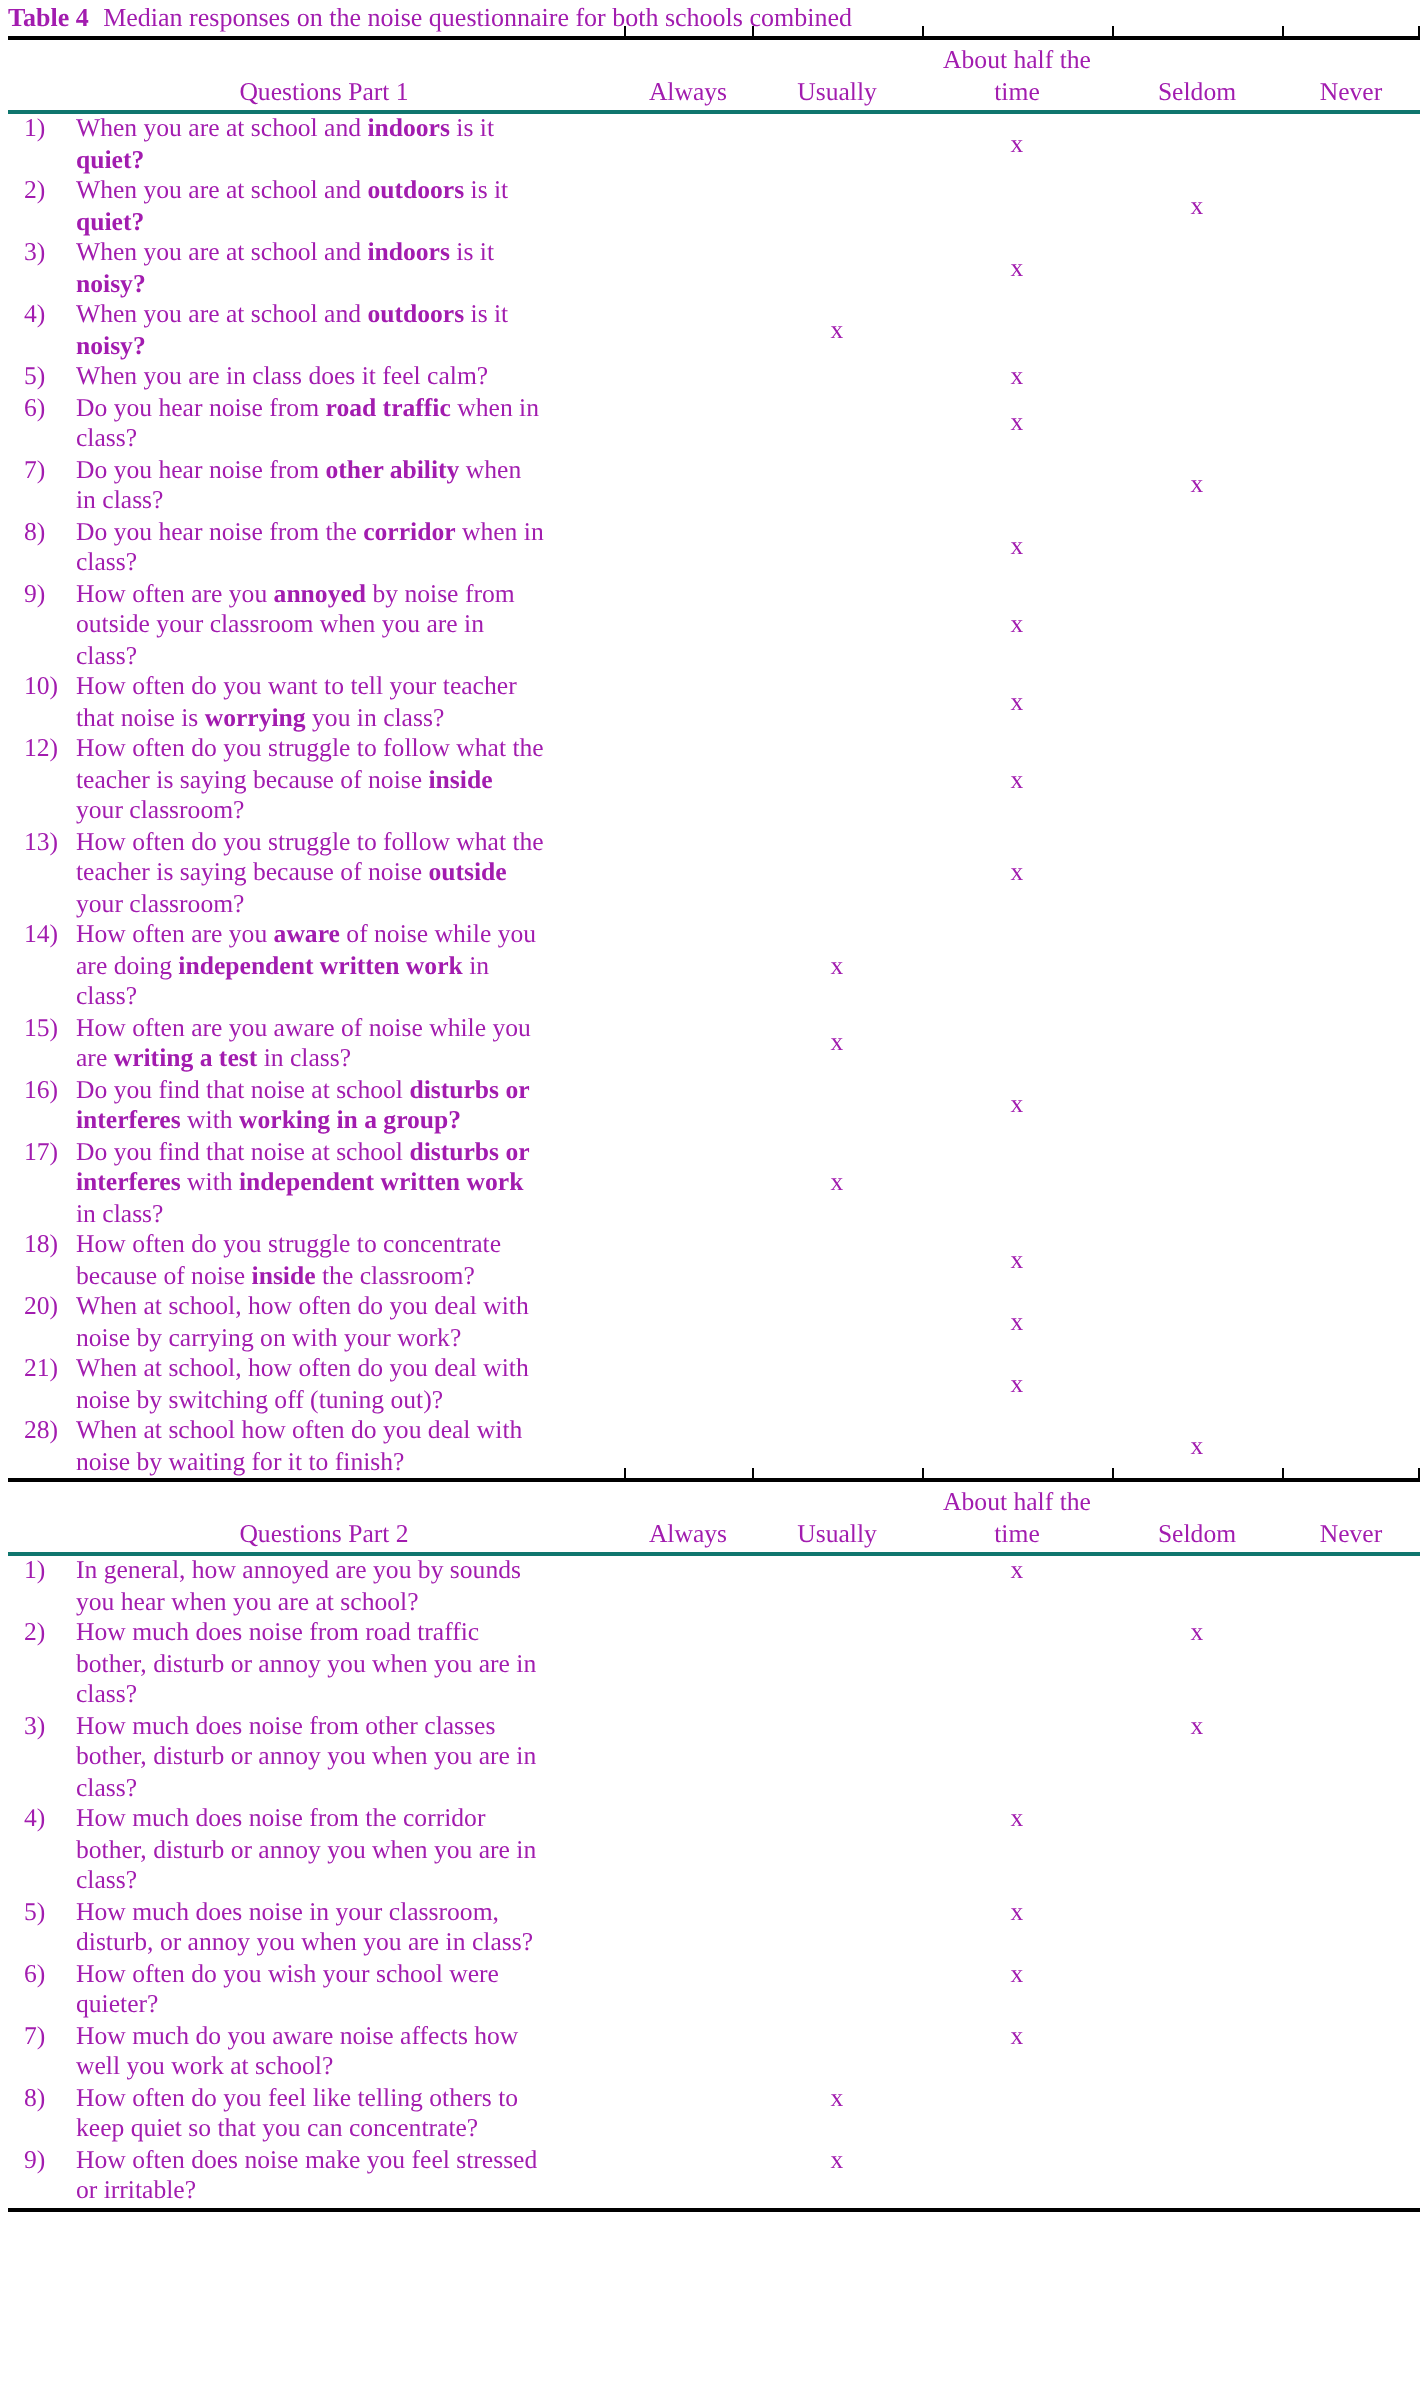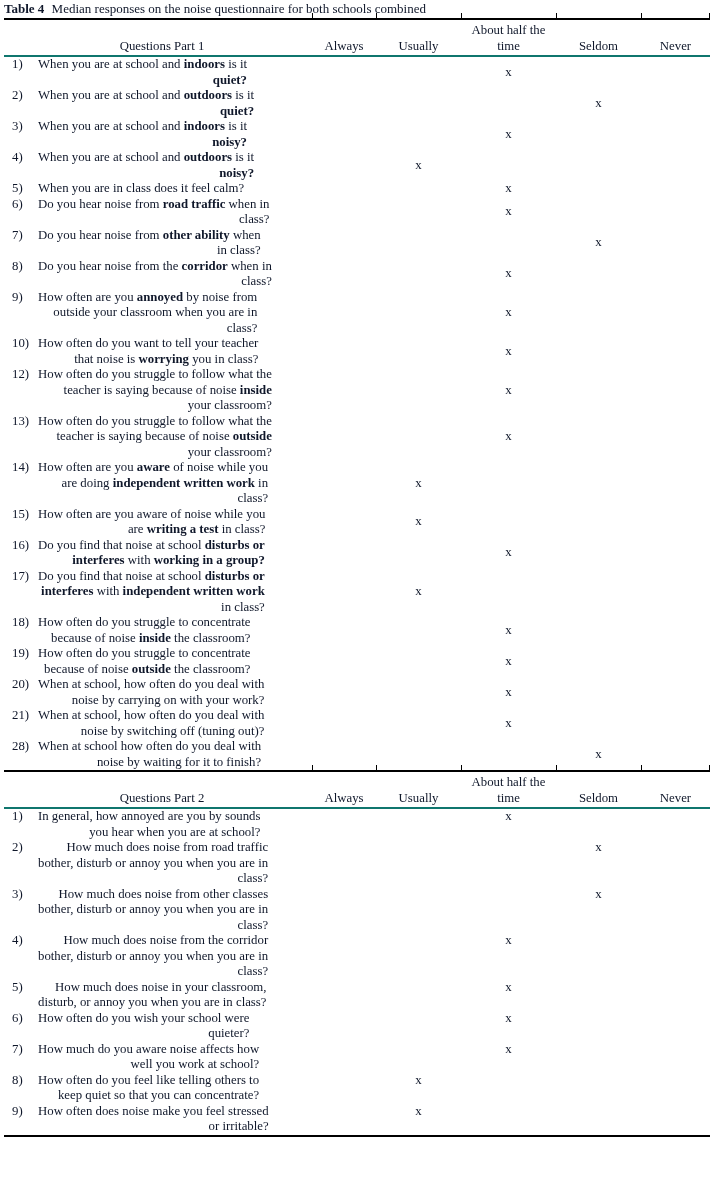--- a/index.html
+++ b/index.html
@@ -1,21 +1,21 @@
 <!DOCTYPE html>
 <html><head>
 <meta charset="utf-8">
 <style>
   html,body{margin:0;padding:0;background:#ffffff;}
   body{width:714px;height:1194px;overflow:hidden;}
   .sheet{
     width:706px;height:1192px;
     padding:2px 4px 0 4px;
     font-family:"Liberation Serif","DejaVu Serif",serif;
-    color:#0f172a;font-size:12.8px;line-height:15.5px;
+    color:#a21caf;font-size:12.8px;line-height:15.5px;
     background:#fff;
     border-radius:14px;
   }
   .b{font-weight:bold;}
   .caption{padding:0 0 2px 0;font-size:13px;line-height:14px;}
   .caption span + span{margin-left:4px;}
   table.part{
     border-collapse:collapse;table-layout:fixed;width:706px;
     border-top:2px solid #000;
   }
@@ -37,21 +37,21 @@
     content:"";position:absolute;left:-0.5px;top:-7px;
     width:1px;height:5px;background:#000;
   }
   thead th.a.last::after{
     content:"";position:absolute;right:0;top:-7px;
     width:1px;height:5px;background:#000;
   }
   tbody td{padding:0;}
   td.q{position:relative;padding-left:34px;vertical-align:top;}
   .qnum{position:absolute;left:8px;top:0;}
-  .qtext{white-space:pre;display:inline-block;text-align:right;}
+  .qtext{white-space:pre;display:inline-block;}
   td.a{text-align:center;}
   table.part-0 td.a{vertical-align:middle;}
   table.part-1 td.a{vertical-align:top;}
 </style>
 </head>
 <body>
 
 <div class="sheet">
 
   <div class="caption">
@@ -230,29 +230,20 @@
         <tr>
           <td class="q"><span class="qnum">18)</span><span class="qtext"><span>How often do you struggle to concentrate
 because of noise </span><span class="b">inside</span><span> the classroom?</span></span></td>
           <td class="a"></td>
           <td class="a"></td>
           <td class="a"><span>x</span></td>
           <td class="a"></td>
           <td class="a"></td>
         </tr>
         <tr>
-          <td class="q"><span class="qnum">19)</span><span class="qtext"><span>How often do you struggle to concentrate
-because of noise </span><span class="b">outside</span><span> the classroom?</span></span></td>
-          <td class="a"></td>
-          <td class="a"></td>
-          <td class="a"><span>x</span></td>
-          <td class="a"></td>
-          <td class="a"></td>
-        </tr>
-        <tr>
           <td class="q"><span class="qnum">20)</span><span class="qtext"><span>When at school, how often do you deal with
 noise by carrying on with your work?</span></span></td>
           <td class="a"></td>
           <td class="a"></td>
           <td class="a"><span>x</span></td>
           <td class="a"></td>
           <td class="a"></td>
         </tr>
         <tr>
           <td class="q"><span class="qnum">21)</span><span class="qtext"><span>When at school, how often do you deal with

